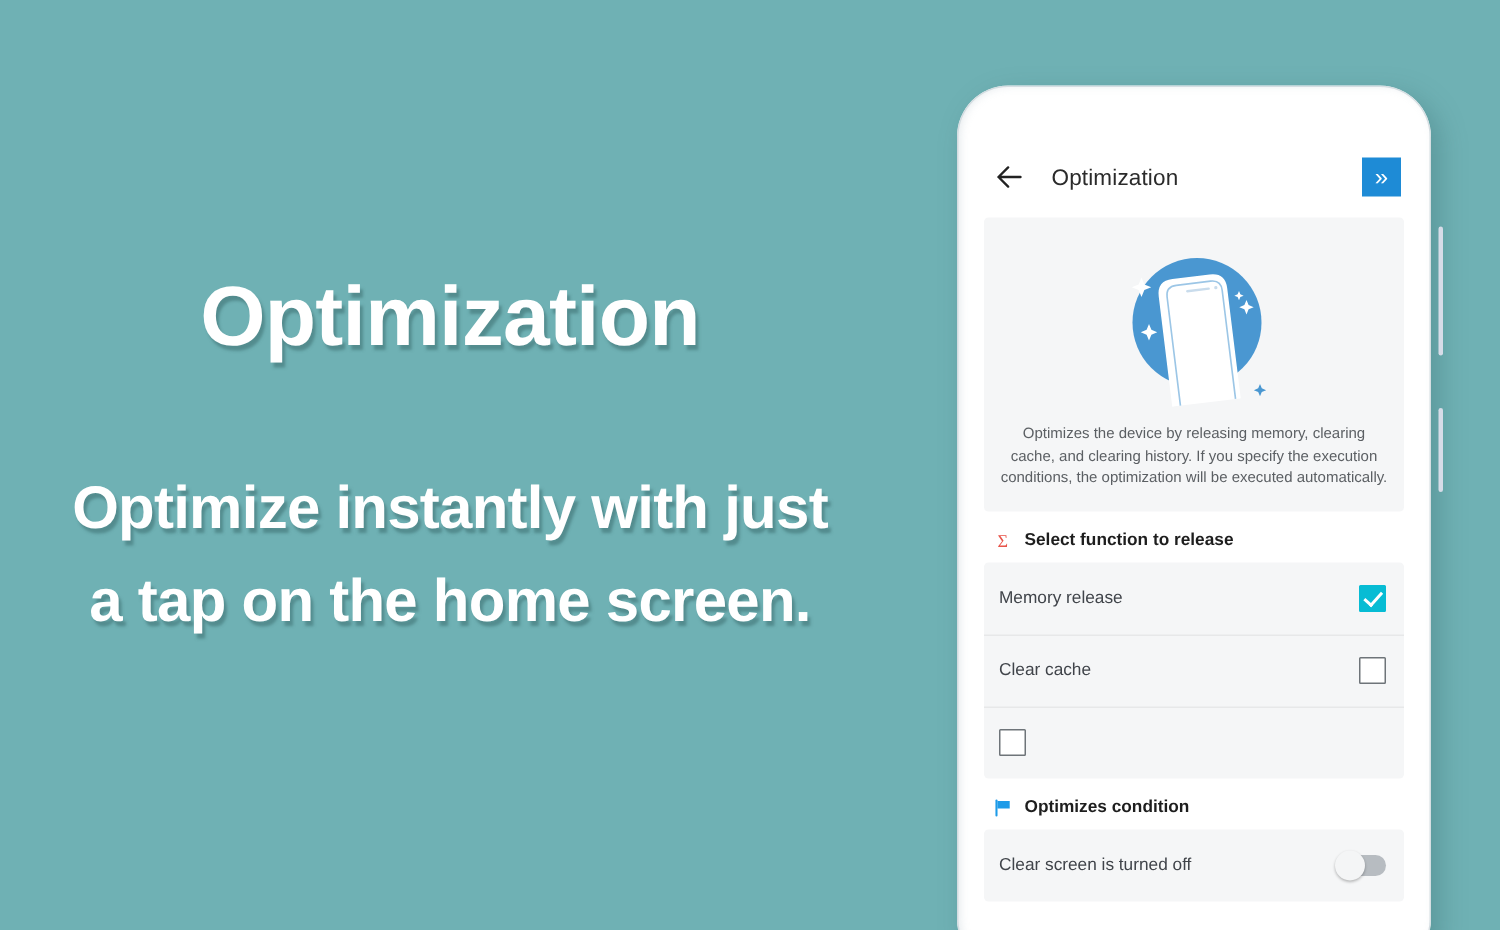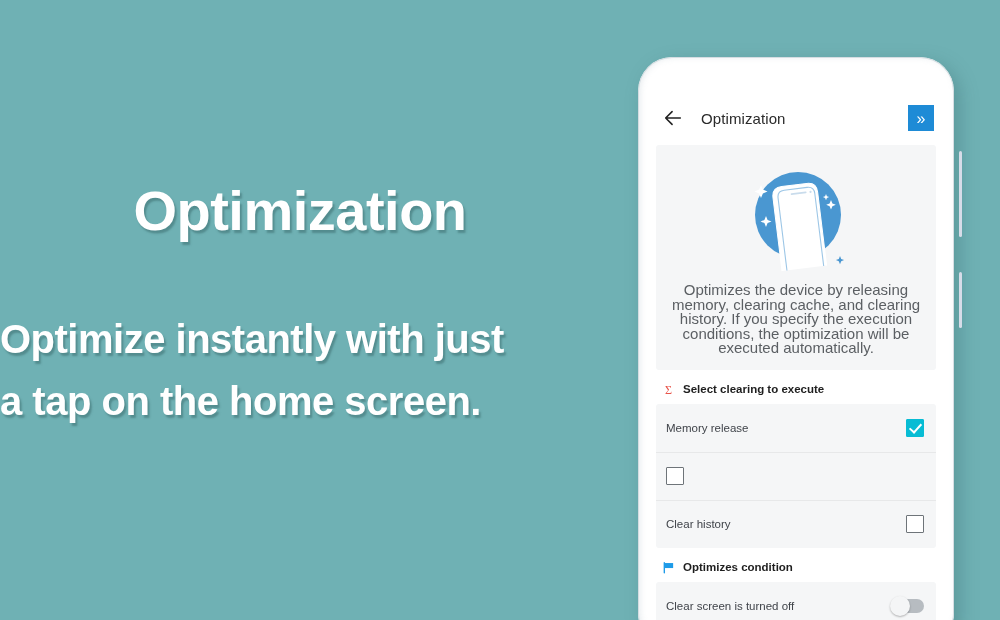--- a/index.html
+++ b/index.html
@@ -30,21 +30,21 @@
     font-weight: bold;
     letter-spacing: -0.5px;
     color: #FFFFFF;
     text-shadow: 2px 3px 2px rgba(60,110,112,0.55);
     white-space: nowrap;
   }
   .promo-sub {
     position: absolute;
     left: 0; top: 308px;
     width: 600px;
-    text-align: left;
+    text-align: center;
     font-size: 40px;
     font-weight: bold;
     line-height: 62px;
     letter-spacing: -0.5px;
     color: #FFFFFF;
     text-shadow: 2px 3px 2px rgba(60,110,112,0.55);
   }
   .promo-sub .l2 { display: block; }
 
   
@@ -138,21 +138,21 @@
   .scrollarea { padding: 0 8px; }
 
   .hero-card {
     background: #F5F6F7;
     border-radius: 3px;
     padding: 14px 10px 14px;
     text-align: center;
   }
   .hero-illus { width: 118px; height: 118px; display: block; margin: 0 auto 6px; }
   .hero-desc {
-    font-size: 15px;
+    font-size: 10px;
     line-height: 14.5px;
     color: #5B5F63;
   }
 
   .section-head {
     display: flex;
     align-items: center;
     gap: 8px;
     padding: 13px 4px 8px 6px;
   }
@@ -266,33 +266,33 @@
               <path d="M89 35 l0.9 2.2 2.2 0.9 -2.2 0.9 -0.9 2.2 -0.9 -2.2 -2.2 -0.9 2.2 -0.9z" fill="#FFFFFF"></path>
               <path d="M103 97 l1.2 2.9 2.9 1.2 -2.9 1.2 -1.2 2.9 -1.2 -2.9 -2.9 -1.2 2.9 -1.2z" fill="#4A97D1"></path>
             </svg>
             <div class="hero-desc">Optimizes the device by releasing memory, clearing cache, and clearing history. If you specify the execution conditions, the optimization will be executed automatically.</div>
           </div>
 
           <div class="section-head">
             <svg class="sec-icon" viewBox="0 0 14 14">
               <text x="7" y="11.5" font-size="13" font-family="'Liberation Serif', serif" text-anchor="middle" fill="#E8544A">Σ</text>
             </svg>
-            <div class="sec-label">Select clearing to execute</div>
+            <div class="sec-label">Select function to release</div>
           </div>
 
           <div class="list-card">
             <div class="row">
               <span class="row-label">Memory release</span>
               <span class="cb on"></span>
             </div>
             <div class="row">
+              <span class="row-label">Clear cache</span>
               <span class="cb"></span>
             </div>
             <div class="row">
-              <span class="row-label">Clear history</span>
               <span class="cb"></span>
             </div>
           </div>
 
           <div class="section-head">
             <svg class="sec-icon" viewBox="0 0 14 14">
               <path d="M2.5 1.8 L2.5 12.6" stroke="#1E9BE8" stroke-width="1.5" stroke-linecap="round"></path>
               <path d="M3.2 2.2 L12 2.2 L12 7.6 L3.2 7.6 Z" fill="#1E9BE8"></path>
             </svg>
             <div class="sec-label">Optimizes condition</div>

